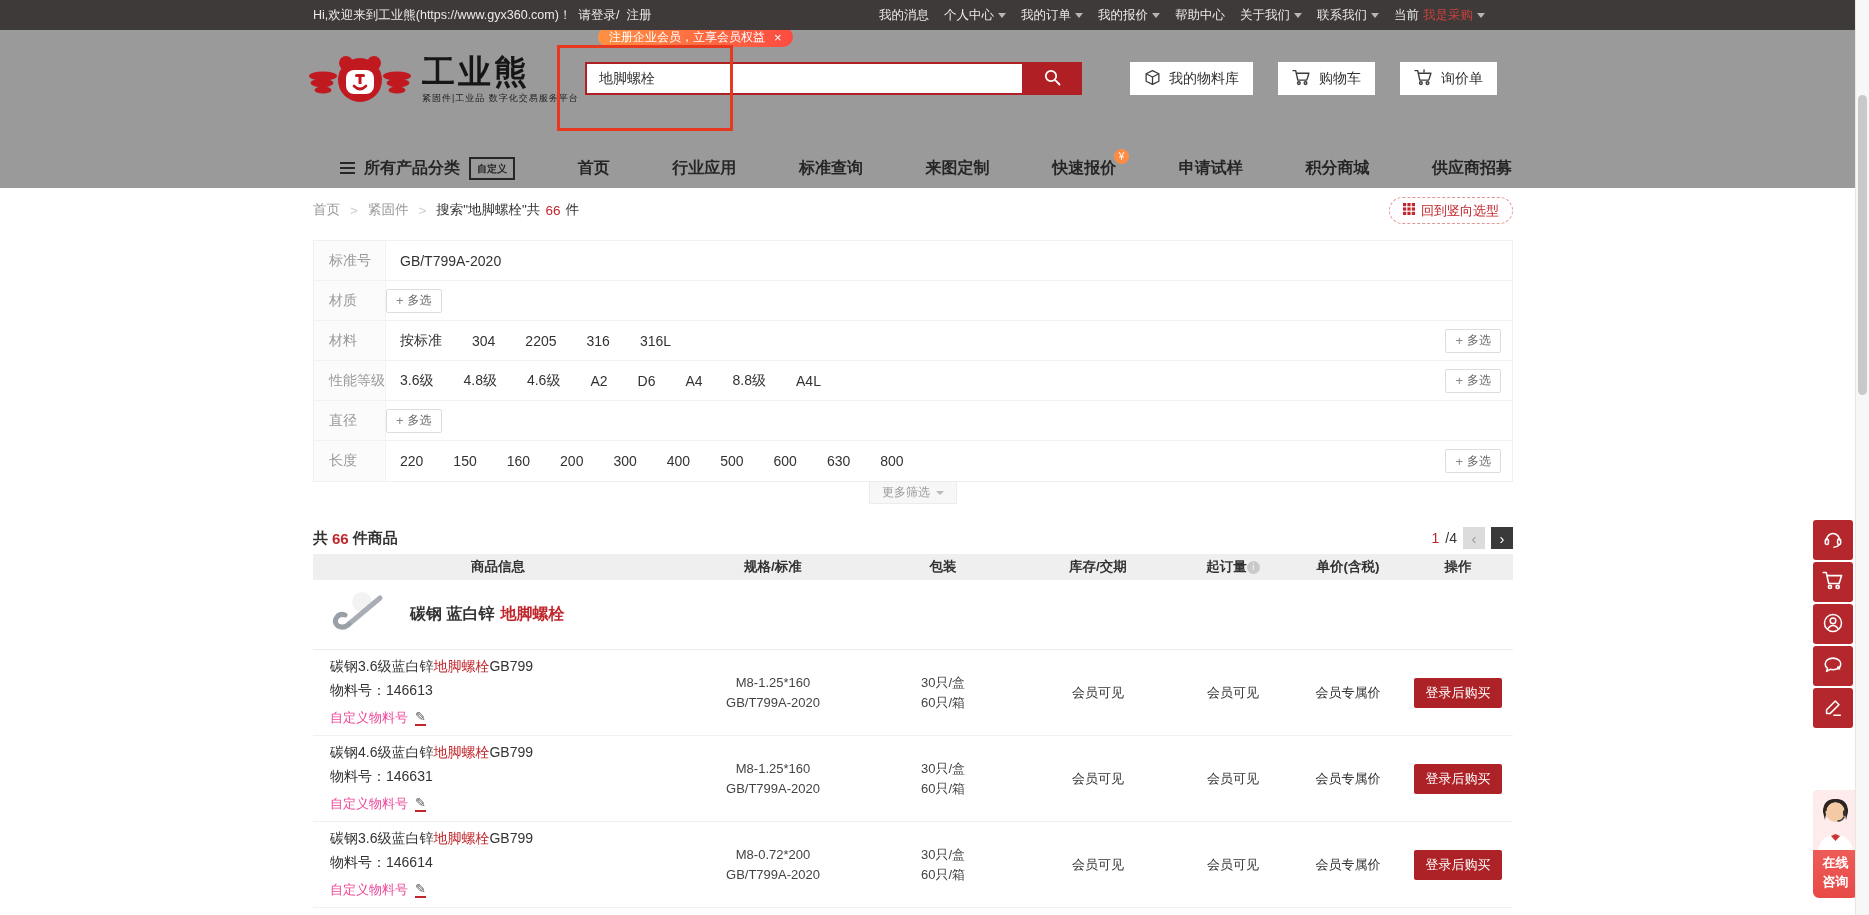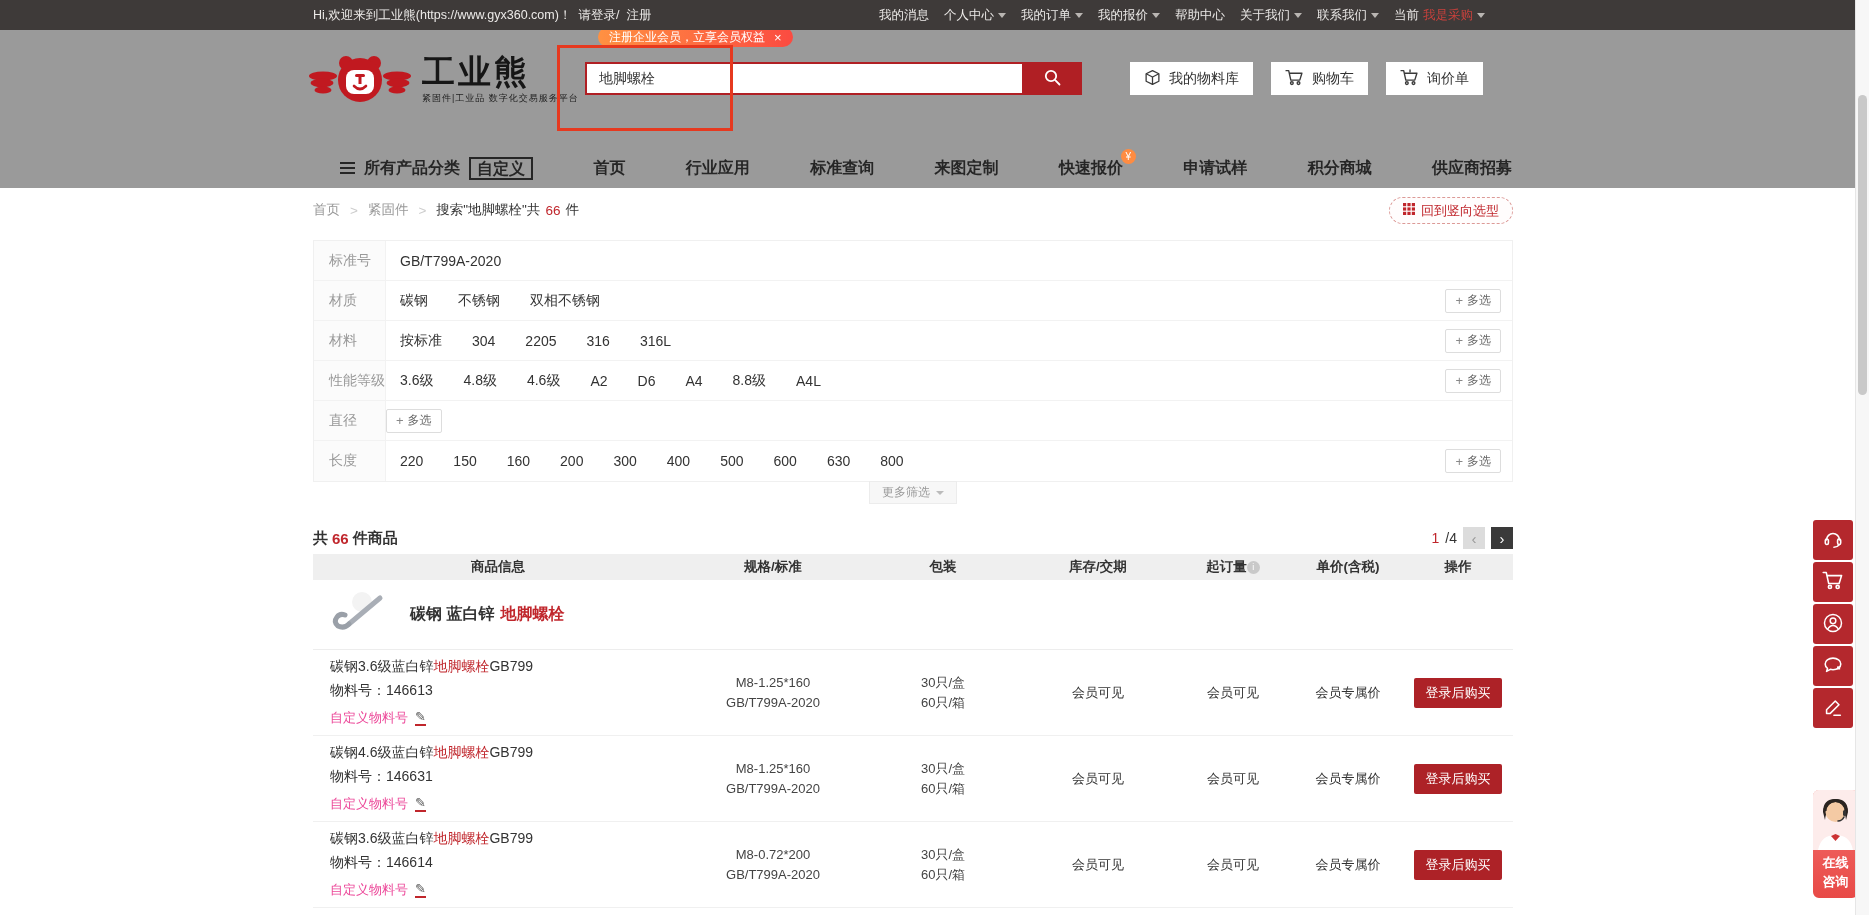--- a/index.html
+++ b/index.html
@@ -28,30 +28,30 @@
   .annotation-box{position:absolute;left:557px;top:15px;width:176px;height:86px;
     border:3px solid #e6391f;z-index:8;pointer-events:none;}
   .logo{position:absolute;left:308px;top:20px;display:flex;align-items:center;gap:10px;}
   .brand-name{font-size:33px;font-weight:900;color:#161616;letter-spacing:3px;line-height:1;}
   .brand-tagline{font-size:9px;color:#222;margin-top:4px;letter-spacing:1px;white-space:nowrap;}
   .search{position:absolute;left:585px;top:32px;display:flex;z-index:5;}
   .search-input{width:437px;height:33px;border:2px solid #b01f24;border-right:none;background:#fff;
     padding:0 12px;font-size:14px;color:#333;outline:none;}
   .search-btn{width:60px;height:33px;background:#b01f24;border:none;display:flex;
     align-items:center;justify-content:center;cursor:pointer;}
-  .header-actions{position:absolute;left:1130px;top:32px;display:flex;gap:18px;z-index:5;}
+  .header-actions{position:absolute;left:1130px;top:32px;display:flex;gap:25px;z-index:5;}
   .action-btn{height:33px;background:#fff;display:flex;align-items:center;gap:8px;
     padding:0 14px;font-size:14px;color:#333;cursor:pointer;border:none;white-space:nowrap;}
   
   .nav{position:absolute;left:340px;top:118px;width:1172px;height:40px;display:flex;
     align-items:center;justify-content:space-between;font-size:16px;font-weight:700;color:#262626;}
   .nav-cats{display:flex;align-items:center;gap:9px;cursor:pointer;}
   .hamburger-icon{display:inline-flex;flex-direction:column;gap:3px;}
   .hamburger-icon i{width:15px;height:2px;background:#262626;}
-  .custom-badge{border:2px solid #262626;font-size:16px;font-weight:700;padding:0 6px;line-height:19px;}
+  .custom-badge{border:2px solid #262626;font-size:10px;font-weight:700;padding:0 6px;line-height:19px;}
   .nav-item{position:relative;cursor:pointer;white-space:nowrap;}
   .nav-badge{position:absolute;right:-13px;top:-9px;width:15px;height:15px;border-radius:50%;
     background:#ff8c42;color:#fff;font-size:10px;line-height:15px;text-align:center;font-weight:400;}
   
   .content{position:absolute;left:313px;top:188px;width:1200px;z-index:2;}
   .breadcrumb-row{position:relative;height:30px;margin-top:7px;display:flex;align-items:center;
     font-size:13.5px;color:#999;gap:10px;}
   .bc-link{cursor:pointer;}
   .bc-sep{color:#ccc;}
   .bc-result{color:#333;display:flex;gap:5px;align-items:center;}
@@ -304,25 +304,20 @@
 
   <div class="filter-panel">
     <div class="f-row">
       <span class="f-label">标准号</span>
       <span class="f-opts">
         <span class="f-opt">GB/T799A-2020</span>
       </span>
     </div>
     <div class="f-row">
       <span class="f-label">材质</span>
-      <span class="f-opts">
-        <span class="f-opt">碳钢</span>
-        <span class="f-opt">不锈钢</span>
-        <span class="f-opt">双相不锈钢</span>
-      </span>
       <span class="f-multi">多选</span>
     </div>
     <div class="f-row">
       <span class="f-label">材料</span>
       <span class="f-opts">
         <span class="f-opt">按标准</span>
         <span class="f-opt">304</span>
         <span class="f-opt">2205</span>
         <span class="f-opt">316</span>
         <span class="f-opt">316L</span>

